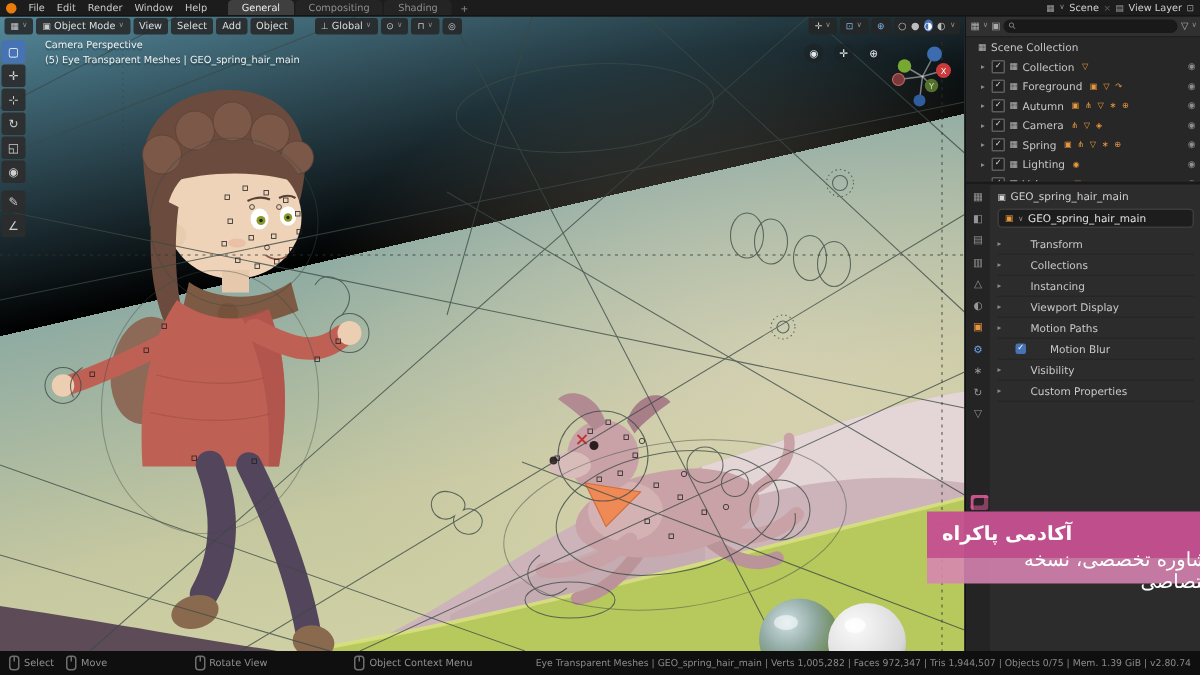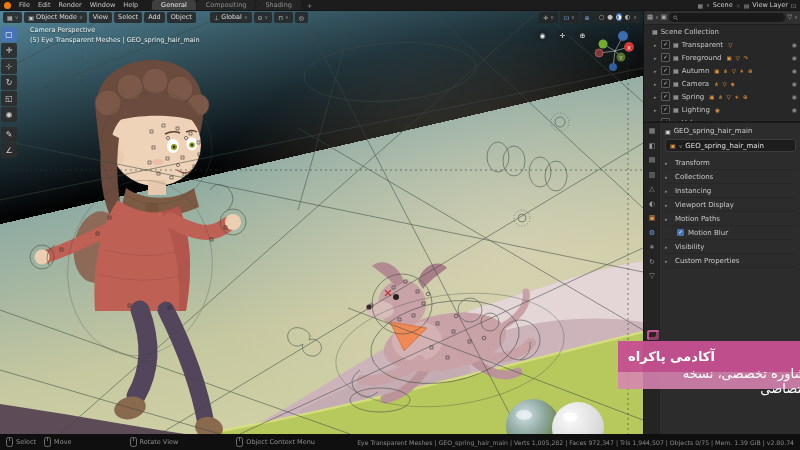--- a/index.html
+++ b/index.html
@@ -64,21 +64,21 @@
   .props{position:absolute;left:0;top:111px;width:157px;height:313px;background:#2c2c2c;display:flex;border-top:2px solid #1a1a1a;}
   .props-tabs{width:16px;background:#242424;display:flex;flex-direction:column;align-items:center;padding-top:4px;gap:6.5px;flex:none;}
   .ptab{color:#969696;font-size:7px;line-height:8px;}
   .ptab.active{color:#e9973f;}
   .ptab.blue{color:#6aa3e8;}
   .props-body{flex:1;padding:2px 5px;min-width:0;}
   .pcrumb{height:12px;display:flex;align-items:center;gap:3px;font-size:7px;color:#cfcfcf;}
   .pcrumb .gi{color:#d8d8d8;font-size:6px;}
   .pname{height:11px;background:#1d1d1d;border:1px solid #3c3c3c;border-radius:3px;display:flex;align-items:center;
          gap:3px;padding:0 4px;margin:2px 0 4px;font-size:7px;color:#e0e0e0;}
-  .psec{height:13px;display:flex;align-items:center;gap:4px;font-size:7px;color:#c9c9c9;border-bottom:1px solid rgba(0,0,0,.12);}
+  .psec{height:13px;display:flex;align-items:center;gap:16px;font-size:7px;color:#c9c9c9;border-bottom:1px solid rgba(0,0,0,.12);}
   .psec .exp{color:#8a8a8a;font-size:5px;width:6px;}
   .psec.indent{padding-left:12px;}
   .psec .cbx{width:7px;height:7px;background:#4772b3;border-radius:1.5px;color:#fff;font-size:5.5px;
              line-height:7px;text-align:center;flex:none;}
   
   .statusbar{position:absolute;left:0;top:434px;width:800px;height:16px;background:#0f0f0f;display:flex;
              align-items:center;font-size:6.5px;color:#8f8f8f;padding:0 6px;box-sizing:border-box;z-index:40;}
   .hint{display:flex;align-items:center;gap:3px;}
   .mouse{width:5px;height:8px;border:1px solid #6f6f6f;border-radius:2.5px;display:inline-block;position:relative;}
   .mouse::after{content:"";position:absolute;left:2px;top:0;width:1px;height:3px;background:#6f6f6f;}
@@ -459,21 +459,21 @@
         <span class="caret">∨</span>
       </div>
       <div class="orow root">
         <span class="colicon">▦</span>
         <span>Scene Collection</span>
       </div>
       <div class="orow child">
         <span class="exp">▸</span>
         <span class="cbx">✓</span>
         <span class="colicon">▦</span>
-        <span>Transparent</span>
+        <span>Collection</span>
         <span class="badges">▽</span>
         <span class="eye">◉</span>
       </div>
       <div class="orow child">
         <span class="exp">▸</span>
         <span class="cbx">✓</span>
         <span class="colicon">▦</span>
         <span>Foreground</span>
         <span class="badges">▣ ▽ ↷</span>
         <span class="eye">◉</span>

